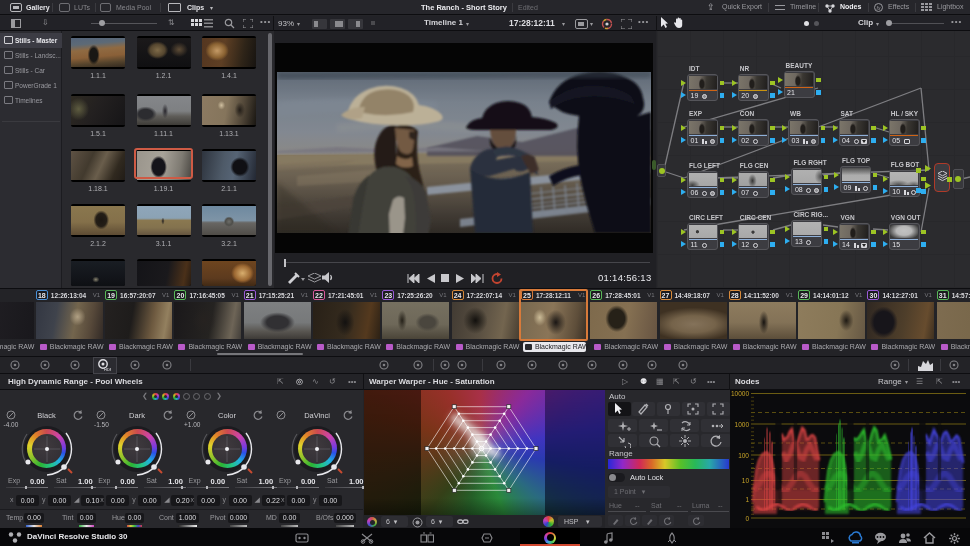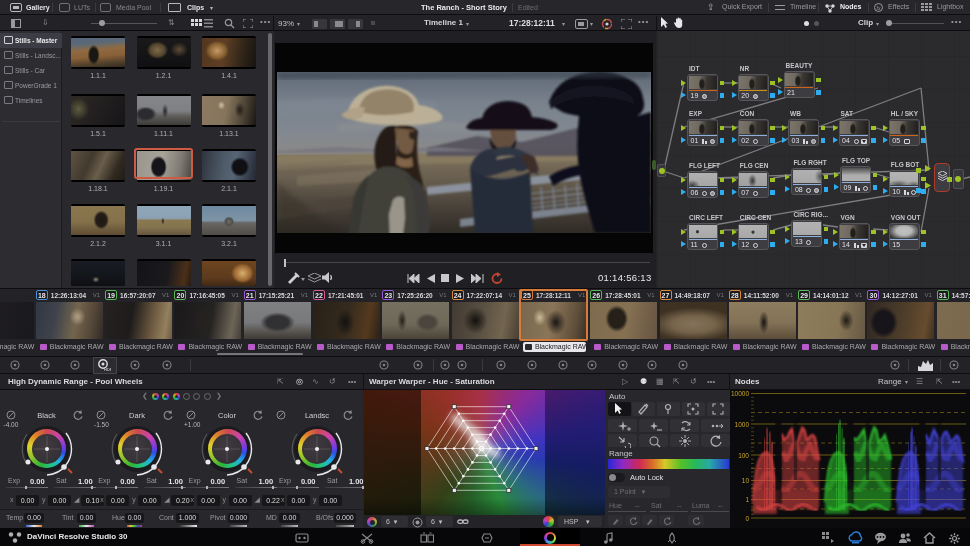--- a/index.html
+++ b/index.html
@@ -955,21 +955,21 @@
     <circle cx="15" cy="15" r="2" fill="#f0f0f4"></circle>
   </svg>
 <svg class="ab" style="left:198px;top:419.5px" width="58" height="58" viewBox="0 0 58 58">
 <path d="M9 14 A26 26 0 0 0 9 44" fill="none" stroke="#56565a" stroke-width="1.2"></path>
 <path d="M48 13 A26 26 0 0 1 48 45" fill="none" stroke="#e8e8ec" stroke-width="1.4"></path>
 <path d="M48 45 A26 26 0 0 1 29 55" fill="none" stroke="#e8e8ec" stroke-width="1.4"></path>
 <circle cx="10" cy="42" r="2.5" fill="#e8e8ec"></circle>
 <circle cx="46" cy="47" r="2.8" fill="#e8e8ec"></circle>
 <path d="M50 49 L54 53" stroke="#c84a30" stroke-width="2"></path>
 </svg>
-<div class="txt" style="left:287px;top:411px;width:60px;text-align:center;font-size:7.5px;color:#d0d0d4">Landsc</div>
+<div class="txt" style="left:287px;top:411px;width:60px;text-align:center;font-size:7.5px;color:#d0d0d4">DaVinci</div>
 <svg class="ab" style="left:276px;top:410px" width="11" height="11">
     <circle cx="5" cy="5" r="4" fill="none" stroke="#8a8a8e" stroke-width="1"></circle>
     <path d="M2.2 7.8 L7.8 2.2" stroke="#8a8a8e" stroke-width="1"></path>
   </svg>
 <svg class="ab" style="left:343px;top:410px" width="11" height="11">
     <path d="M8.5 3 A4 4 0 1 0 9 6.5" fill="none" stroke="#8a8a8e" stroke-width="1.2"></path>
     <path d="M8.5 0 L8.5 4 L5 3Z" fill="#8a8a8e"></path>
   </svg>
 <div class="ab" style="left:294px;top:425.5px;width:46px;height:46px;border-radius:50%;background:#1b1b1f"></div>
 <div class="ab" style="left:297.5px;top:429.0px;width:39px;height:39px;border-radius:50%;background:conic-gradient(from 0deg,#cc4a50,#cc44aa 45deg,#7a3ae0 85deg,#2a52e8 105deg,#22b0e0 135deg,#23c48a 165deg,#2bb434 200deg,#93c42a 240deg,#e0d22a 280deg,#e08228 320deg,#cc4a50 360deg)"></div>

